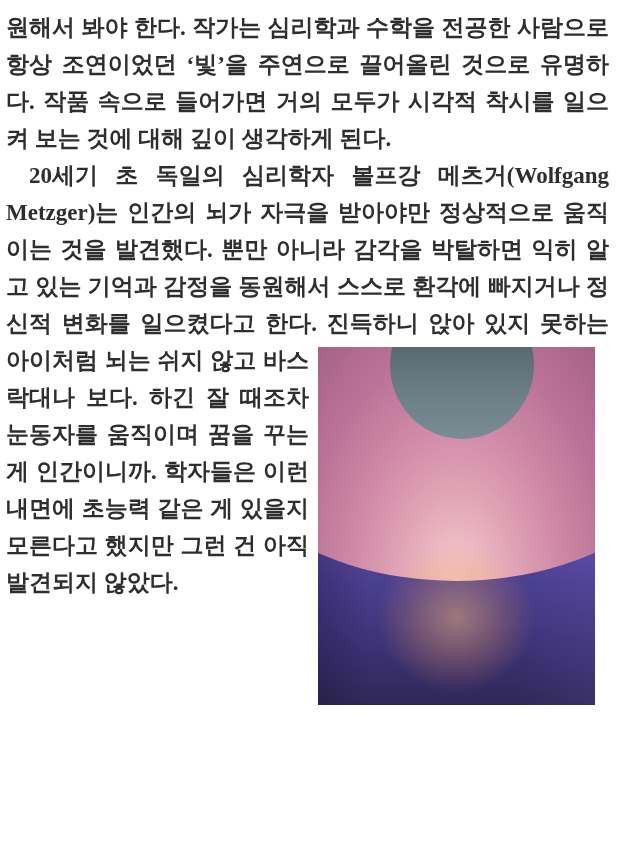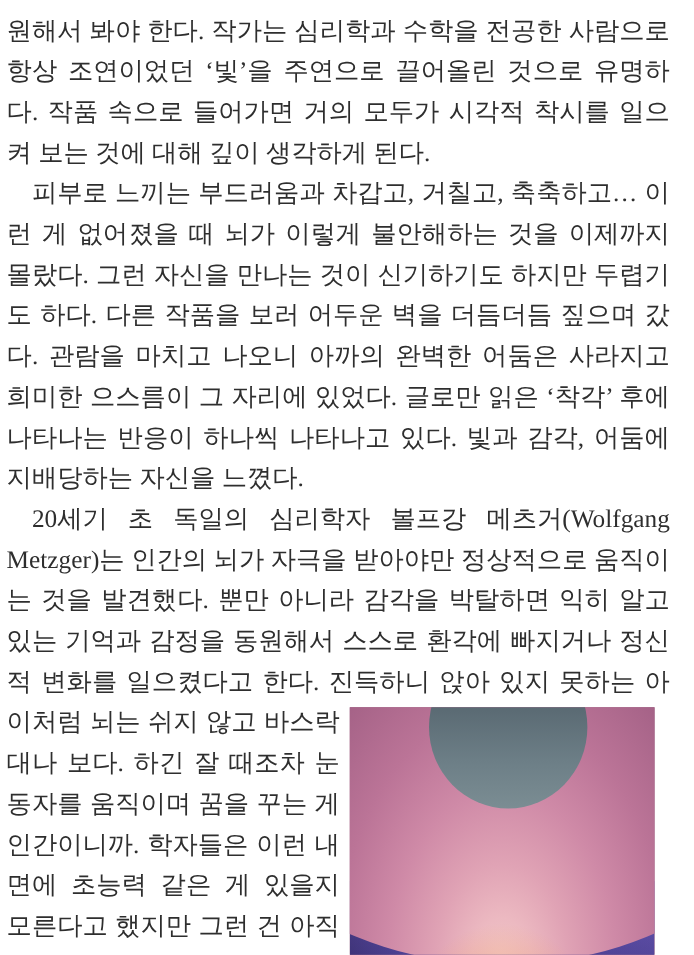--- a/index.html
+++ b/index.html
@@ -5,20 +5,21 @@
   html, body { margin: 0; padding: 0; }
   body {
     width: 631px; height: 868px;
     background: #ffffff;
     overflow: hidden;
   }
   .page {
     box-sizing: border-box;
     width: 631px; height: 868px;
     padding: 9px 22px 0 6px;
+    font-weight: bold;
   }
   .para {
     font-family: "Liberation Serif", "DejaVu Serif", serif;
     font-size: 23px;
     line-height: 37px;
     color: #2e2e2e;
     text-align: justify;
     margin: 0;
   }
   .para.indented { text-indent: 23px; }
@@ -66,21 +67,20 @@
     background: radial-gradient(ellipse, rgba(250,184,116,0.50) 0%, rgba(245,160,90,0.22) 42%, rgba(245,160,90,0) 70%);
   }
 </style>
 </head>
 <body>
 
 <div class="page">
 
   <div class="para">원해서 봐야 한다. 작가는 심리학과 수학을 전공한 사람으로 항상 조연이었던 ‘빛’을 주연으로 끌어올린 것으로 유명하다. 작품 속으로 들어가면 거의 모두가 시각적 착시를 일으켜 보는 것에 대해 깊이 생각하게 된다.</div>
 
-  <div class="para indented">피부로 느끼는 부드러움과 차갑고, 거칠고, 축축하고… 이런 게 없어졌을 때 뇌가 이렇게 불안해하는 것을 이제까지 몰랐다. 그런 자신을 만나는 것이 신기하기도 하지만 두렵기도 하다. 다른 작품을 보러 어두운 벽을 더듬더듬 짚으며 갔다. 관람을 마치고 나오니 아까의 완벽한 어둠은 사라지고 희미한 으스름이 그 자리에 있었다. 글로만 읽은 ‘착각’ 후에 나타나는 반응이 하나씩 나타나고 있다. 빛과 감각, 어둠에 지배당하는 자신을 느꼈다.</div>
 
   <div class="para indented"><span>20세기 초 독일의 심리학자 볼프강 메츠거(Wolfgang Metzger)는 인간의 뇌가 자극을 받아야만 정상적으로 움직이는 것을 발견했다. 뿐만 아니라 감각을 박탈하면 익히 알고 있는 기억과 감정을 동원해서 스스로 환각에 빠지거나 정신적 변화를 일으켰다고 한다. 진득하니 앉아 있지 못하는 아이</span><div class="figure">
       <div class="artwork">
         <div class="layer wall"></div>
 
         <div class="layer dome"></div>
         <div class="layer sky-oculus"></div>
         <div class="layer door-glow"></div>
 
       </div>

